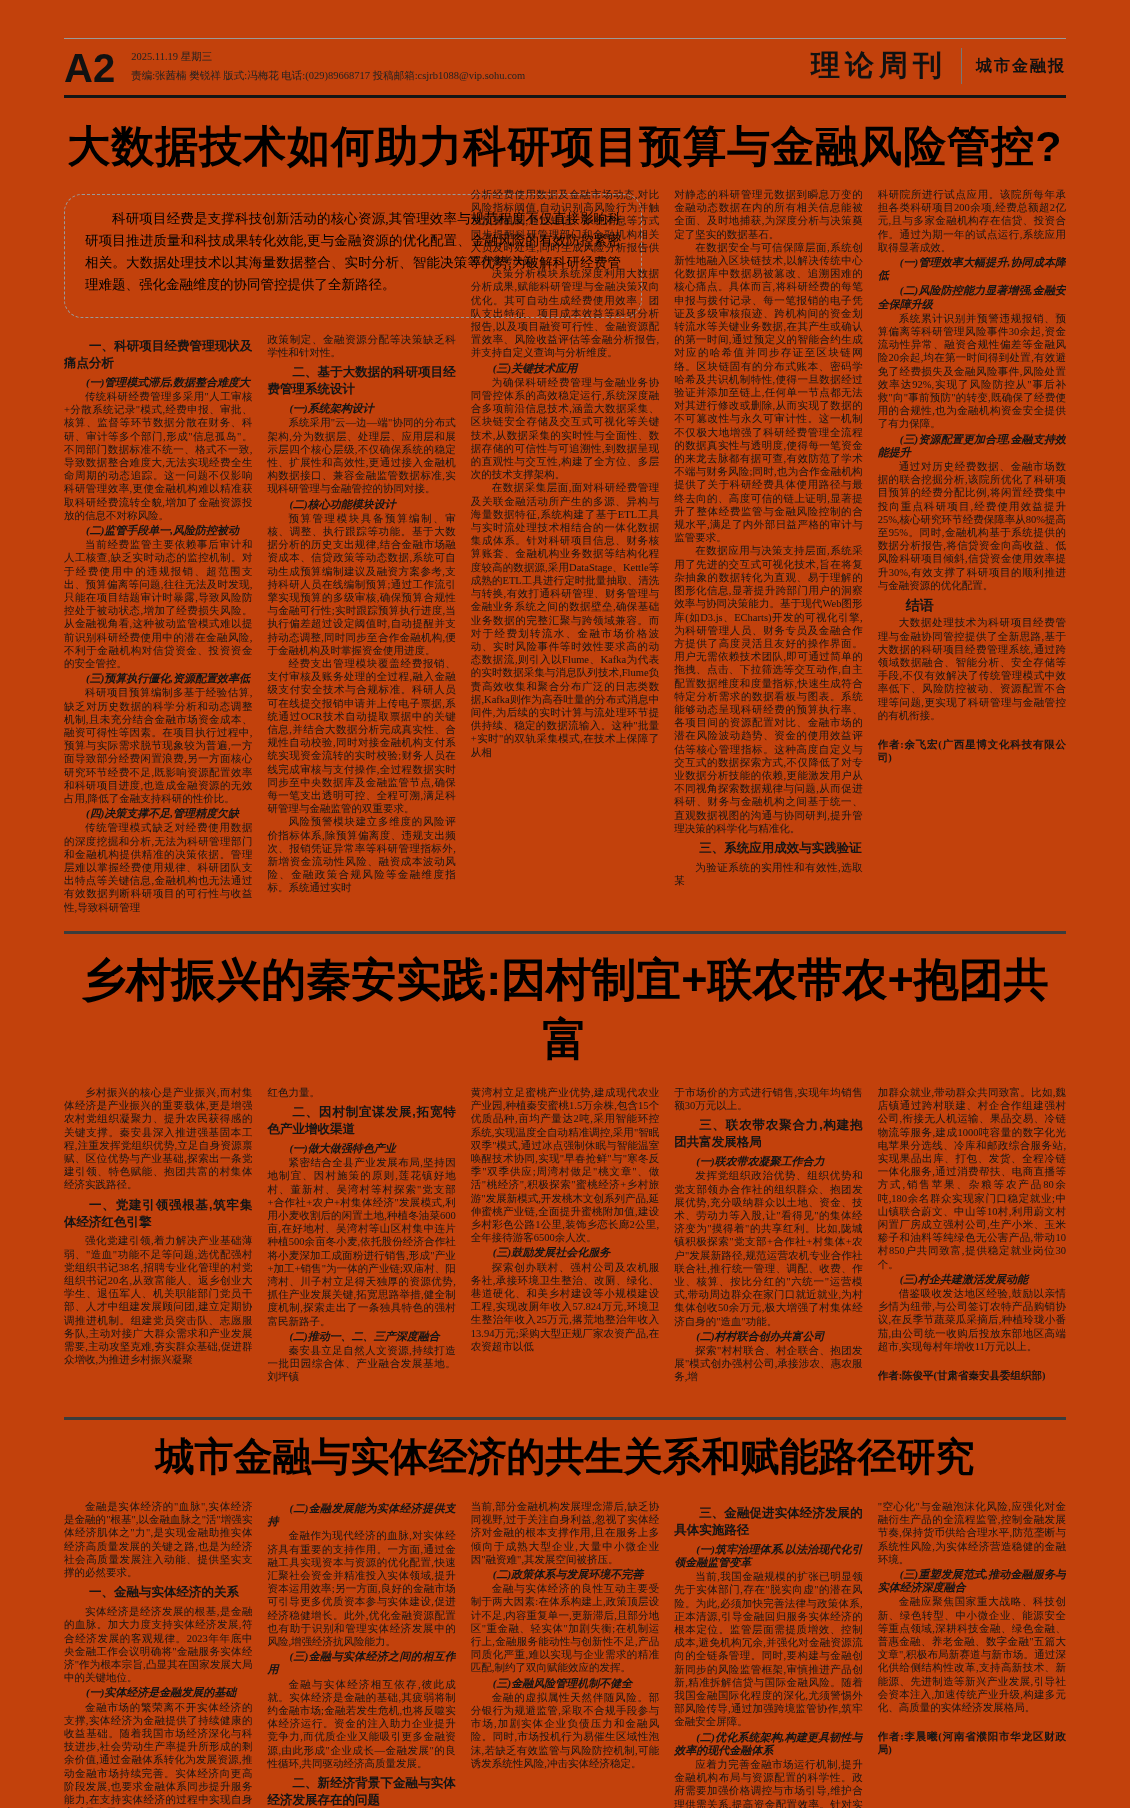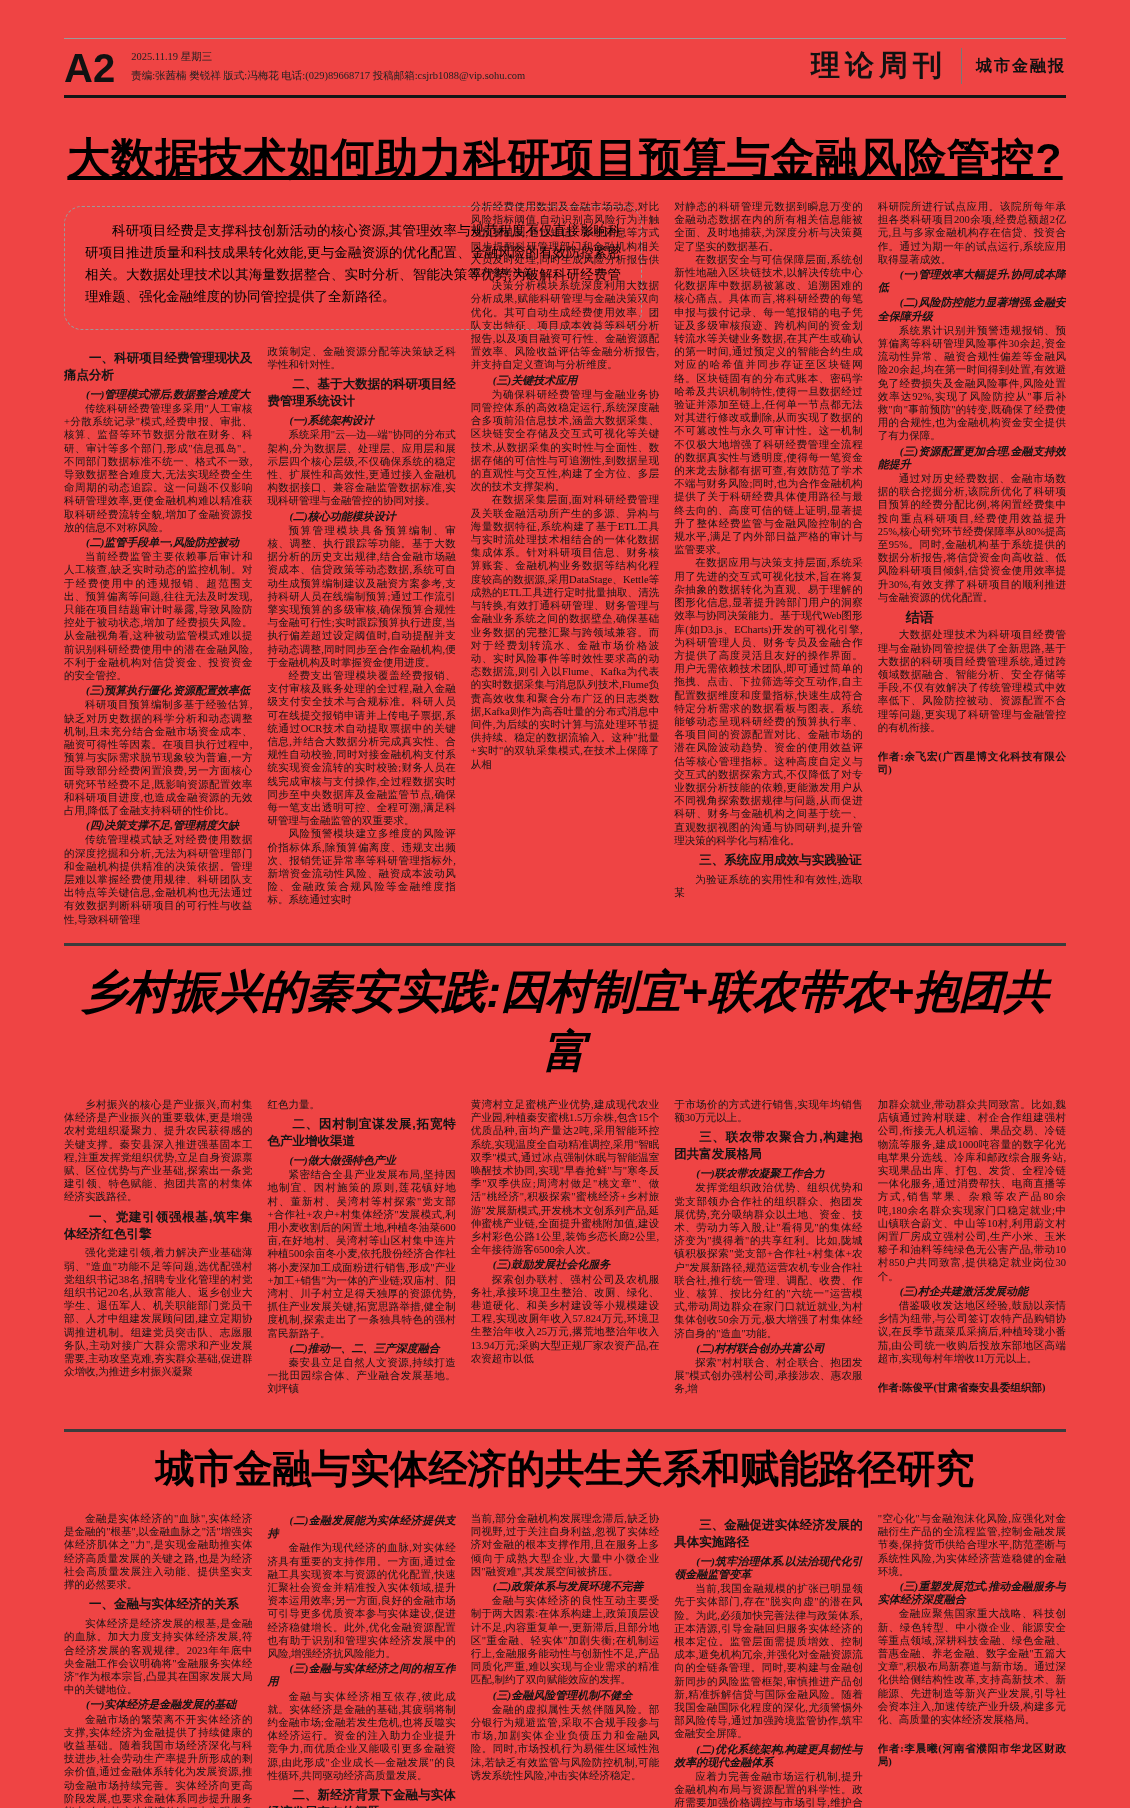--- a/index.html
+++ b/index.html
@@ -1,31 +1,31 @@
 <!DOCTYPE html>
 <html><head>
 <meta charset="utf-8">
 <style>
   html,body{margin:0;padding:0;background:#dcdcda;}
-  .page{position:relative;width:1130px;height:1808px;margin:0 auto;background:#ef4444;box-sizing:border-box;
+  .page{position:relative;width:1130px;height:1808px;margin:0 auto;background:#c2410c;box-sizing:border-box;
         padding:38px 64px 4px 64px;overflow:hidden;color:#111;
         font-family:"Liberation Serif","DejaVu Serif",serif;}
   .top-rule{border-top:1px solid #9a9a9a;margin-bottom:7px;}
   
   .hdr{display:flex;align-items:flex-end;border-bottom:3px solid #151515;padding-bottom:7px;}
   .pageno{font-family:"Liberation Sans","DejaVu Sans",sans-serif;font-weight:700;font-size:40px;line-height:1;}
   .hdr-meta{margin-left:16px;font-size:10.5px;color:#222;line-height:1.8;padding-bottom:2px;}
   .hdr-right{margin-left:auto;display:flex;align-items:center;gap:14px;padding-bottom:2px;}
   .section-title{font-family:"Liberation Sans","DejaVu Sans",sans-serif;font-weight:600;font-size:29px;letter-spacing:5px;}
   .vert-div{width:1px;height:36px;background:#777;}
   .paper-name{font-weight:700;font-size:16px;letter-spacing:2px;}
   
   .hl{font-family:"Liberation Sans","DejaVu Sans",sans-serif;font-weight:700;text-align:center;color:#000;}
-  .hl-a1{font-size:43px;letter-spacing:1px;margin:32px 0 12px;text-decoration:underline;}
-  .hl-a2{font-size:45px;margin:16px 0 16px;font-style:italic;}
+  .hl-a1{font-size:43px;letter-spacing:1px;margin:20px 0 12px;}
+  .hl-a2{font-size:45px;margin:16px 0 16px;}
   .hl-a3{font-size:39px;margin:10px 0 16px;}
   .article-divider{border-top:3px solid #3c3c3c;margin:13px 0 9px;}
   .cols{display:flex;gap:15px;}
   .col{flex:1 1 0;overflow:hidden;font-size:10.5px;line-height:13.2px;text-align:justify;color:#151515;}
   #a1-cols{height:730px;position:relative;}
   #a1-cols .col:nth-child(-n+3){padding-top:145px;}
   #a2-cols{height:318px;}
   #a3-cols{height:352px;}
   .intro{position:absolute;left:0;top:6px;width:578px;height:124px;box-sizing:border-box;
          border:1.5px dashed #9a9a9a;border-radius:18px;padding:13px 20px;

